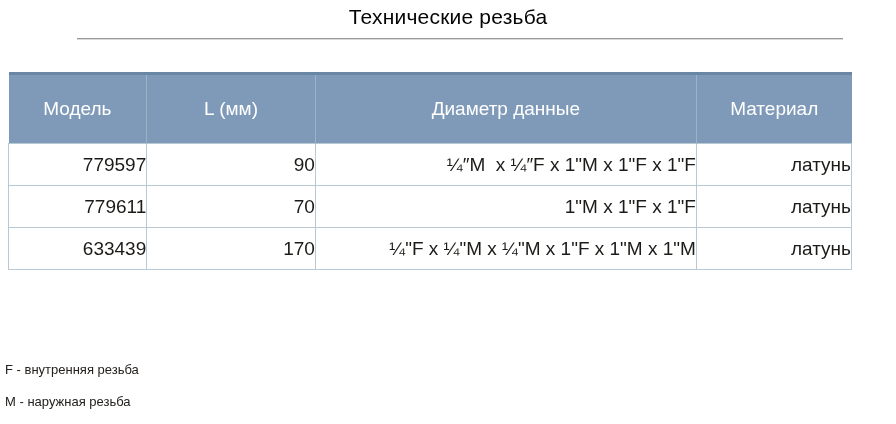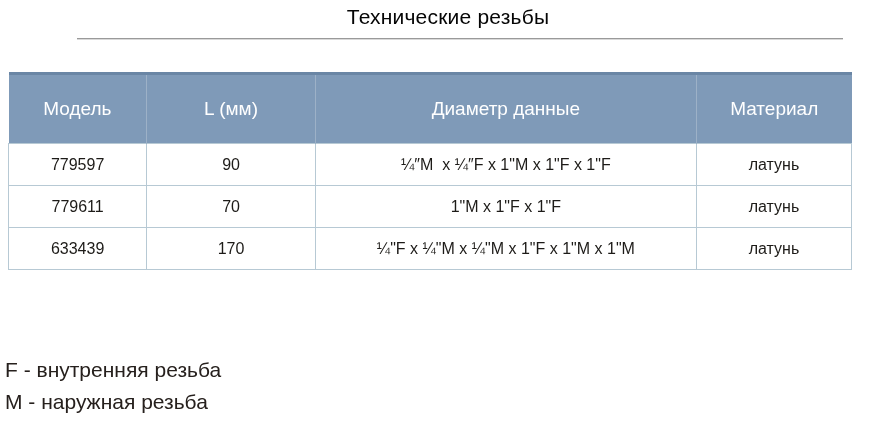--- a/index.html
+++ b/index.html
@@ -45,46 +45,46 @@
     font-weight: 400;
     border-top: 3px solid #6a86a5;
     border-right: 1px solid #9db1c7;
     text-align: center;
     vertical-align: middle;
   }
   table.data thead th:last-child { border-right: none; }
   table.data tbody td {
     height: 42px;
     border: 1px solid #b7c9d4;
-    text-align: center;
+    text-align: right;
     vertical-align: middle;
-    font-size: 16px;
+    font-size: 19px;
     color: #1d1b18;
     background: #ffffff;
     white-space: pre;
   }
   .legend {
     position: absolute;
     left: 5px;
     top: 354px;
-    font-size: 21px;
+    font-size: 13px;
     color: #26201d;
     line-height: 32px;
   }
   .col-model    { width: 16.4%; }
   .col-length   { width: 20.0%; }
   .col-diameter { width: 45.2%; }
   .col-material { width: 18.4%; }
 </style>
 </head>
 <body>
 
 <div class="page">
 
-  <div class="title">Технические резьбы</div>
+  <div class="title">Технические резьба</div>
   <div class="title-rule"></div>
 
   <table class="data">
     <colgroup>
       <col class="col-model">
       <col class="col-length">
       <col class="col-diameter">
       <col class="col-material">
     </colgroup>
     <thead>

